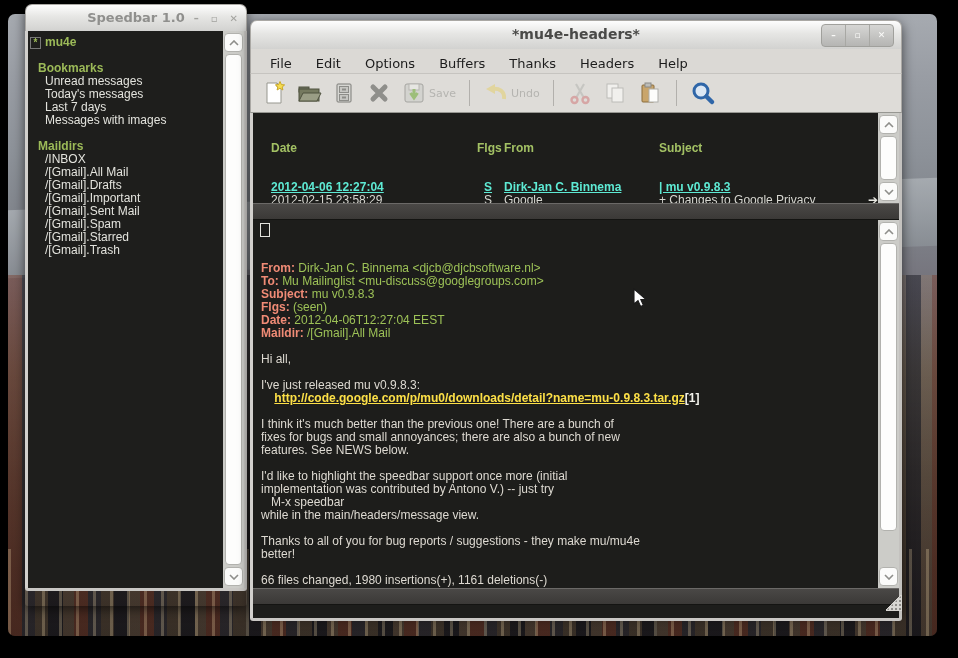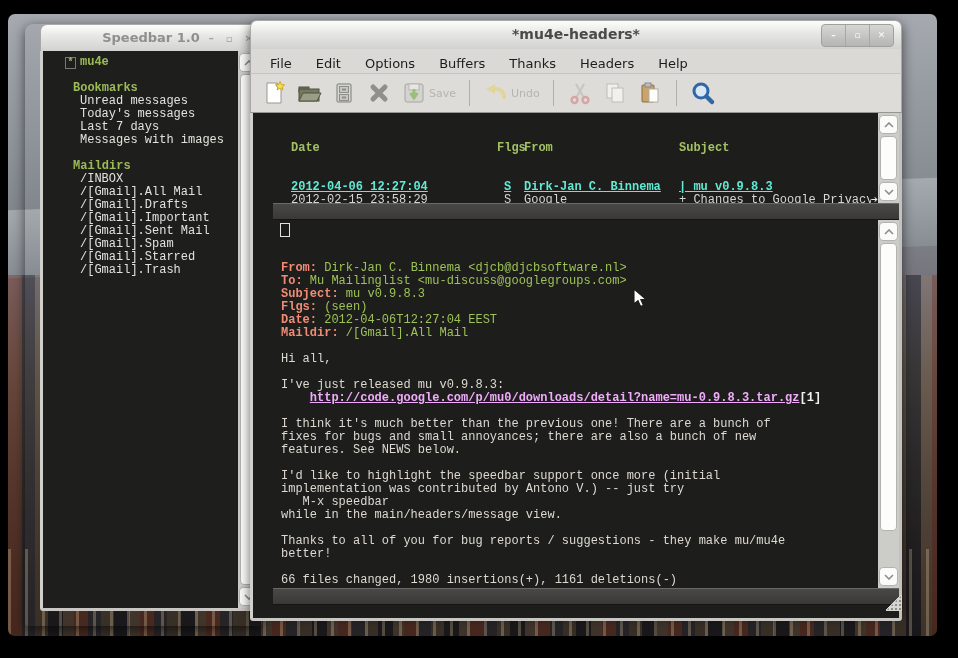--- a/index.html
+++ b/index.html
@@ -14,23 +14,23 @@
     background:
       repeating-linear-gradient(90deg,rgba(125,62,45,.45) 0 14px,rgba(48,46,54,.55) 14px 27px,rgba(112,92,72,.35) 27px 40px,rgba(26,26,34,.5) 40px 55px,rgba(150,120,95,.3) 55px 66px),
       linear-gradient(180deg,rgba(0,0,0,0) 0%,rgba(0,0,0,.45) 100%);}
   .city-lights{position:absolute;left:0;right:0;bottom:0;height:14%;
     background:repeating-linear-gradient(90deg,rgba(255,230,180,.25) 0 3px,rgba(0,0,0,0) 3px 17px);}
   
   .window{position:absolute;border-radius:8px 8px 3px 3px;box-shadow:0 3px 12px rgba(0,0,0,.6);}
   .titlebar{position:relative;height:26px;border-radius:7px 7px 0 0;
     background:linear-gradient(180deg,#fdfdfd 0%,#e6e6e4 45%,#d2d2d0 100%);
     border:1px solid #aaa8a4;border-bottom:none;}
-  .mono{font-family:Liberation Mono, monospace;margin-left:20px;}
-  
-  .win-speedbar{left:25px;top:24px;width:222px;height:602px;padding-left:15px;}
+  .mono{font-family:Liberation Sans, sans-serif;}
+  
+  .win-speedbar{left:25px;top:4px;width:222px;height:602px;}
   .sb-title{font-weight:bold;font-size:13px;color:#8f8f8d;text-align:center;line-height:26px;}
   .winbtns{position:absolute;right:8px;top:0;height:26px;display:flex;align-items:center;gap:12px;
     font-size:10px;font-weight:bold;color:#a2a29e;}
   .sb-body{display:flex;height:557px;border-left:3px solid #d2d0cd;border-right:3px solid #c4c2bf;background:#1e1e1c;}
   .sb-content{flex:1;padding:5px 0 0 2px;font-size:12px;line-height:13px;color:#e3e3dd;white-space:pre;overflow:hidden;}
   .sb-line{height:13px;}
   .sb-heading{color:#9cba58;font-weight:bold;padding-left:8px;}
   .sb-item{padding-left:15px;}
   .sb-root{color:#9cba58;font-weight:bold;}
   .sb-rootbox{display:inline-block;width:9px;height:10px;border:1px solid #777;color:#9cba58;font-size:10px;line-height:9px;text-align:center;margin-right:4px;font-weight:bold;}
@@ -78,21 +78,21 @@
   .modeline{height:15px;background:linear-gradient(180deg,#4a4846,#3b3937);border-top:1px solid #6b6967;border-bottom:1px solid #141412;
     font-size:11px;line-height:14px;color:#cfccc4;white-space:pre;overflow:hidden;}
   .ml-buffer{font-weight:bold;color:#f2efe8;}
   .ml-query{color:#a7c565;font-weight:bold;}
   
   .view-pane{height:368px;display:flex;}
   .view-main{flex:1;overflow:hidden;font-size:12px;line-height:13px;padding:3px 0 0 8px;white-space:pre;position:relative;}
   .msg-line{height:13px;color:#dedad2;}
   .fname{color:#f08b76;font-weight:bold;}
   .fval{color:#9dc257;}
-  .msg-link{color:#f0abfc;font-weight:bold;text-decoration:underline;}
+  .msg-link{color:#fde047;font-weight:bold;text-decoration:underline;}
   .msg-b{color:#f2f2ec;font-weight:bold;}
   .hollow-cursor{position:absolute;left:7px;top:3px;width:8px;height:12px;border:1px solid #e4e4de;}
   .echo{height:13px;background:#1d1d1b;}
   
   .grip{position:absolute;right:0;bottom:0;width:16px;height:16px;
     background:linear-gradient(315deg,#d8d6d2 55%,transparent 55%);}
   .grip::after{content:"";position:absolute;inset:0;
     background:radial-gradient(circle at 2px 2px,#8f8d89 1px,transparent 1.2px);background-size:4px 4px;
     clip-path:polygon(100% 0,100% 100%,0 100%);}
   

